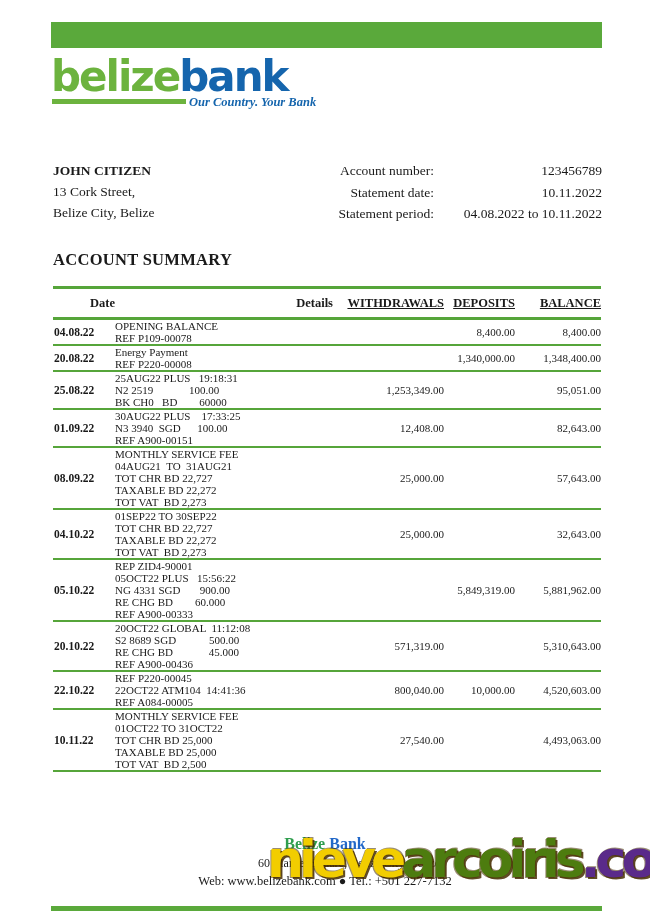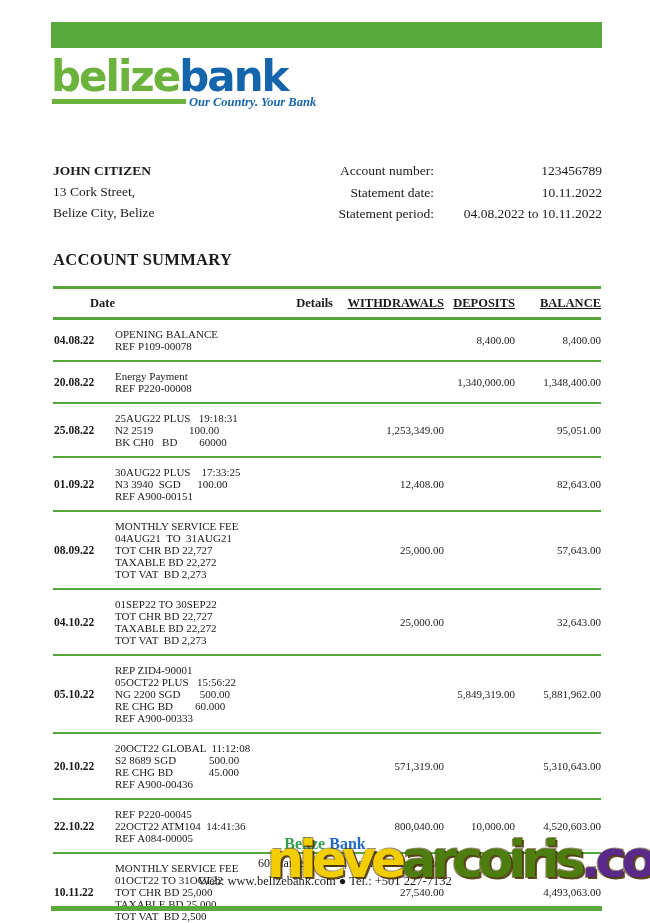--- a/index.html
+++ b/index.html
@@ -97,21 +97,21 @@
   }
   .stmt thead th {
     font-size: 12.5px;
     font-weight: bold;
     padding: 7px 0 6px 0;
     vertical-align: middle;
   }
   .stmt thead th.h-left  { text-align: right; }
   .stmt thead th.h-right { text-align: right; text-decoration: underline; }
   .stmt tbody tr { border-bottom: 2px solid #56a53a; }
-  .stmt td { padding: 8px 0; vertical-align: middle; }
+  .stmt td { padding: 0 0; vertical-align: middle; }
   .stmt td.t-date {
     font-weight: bold;
     font-size: 11.5px;
     text-align: left;
     padding-left: 1px;
   }
   .stmt td.t-det { font-size: 11px; }
   .stmt td.t-det .detail-line {
     line-height: 12px;
     white-space: pre;
@@ -285,21 +285,21 @@
           </td>
           <td class="t-num">25,000.00</td>
           <td class="t-num"></td>
           <td class="t-num">32,643.00</td>
         </tr>
         <tr>
           <td class="t-date">05.10.22</td>
           <td class="t-det">
             <div class="detail-line">REP ZID4-90001</div>
             <div class="detail-line">05OCT22 PLUS   15:56:22</div>
-            <div class="detail-line">NG 2200 SGD       500.00</div>
+            <div class="detail-line">NG 4331 SGD       900.00</div>
             <div class="detail-line">RE CHG BD        60.000</div>
             <div class="detail-line">REF A900-00333</div>
           </td>
           <td class="t-num"></td>
           <td class="t-num">5,849,319.00</td>
           <td class="t-num">5,881,962.00</td>
         </tr>
         <tr>
           <td class="t-date">20.10.22</td>
           <td class="t-det">

